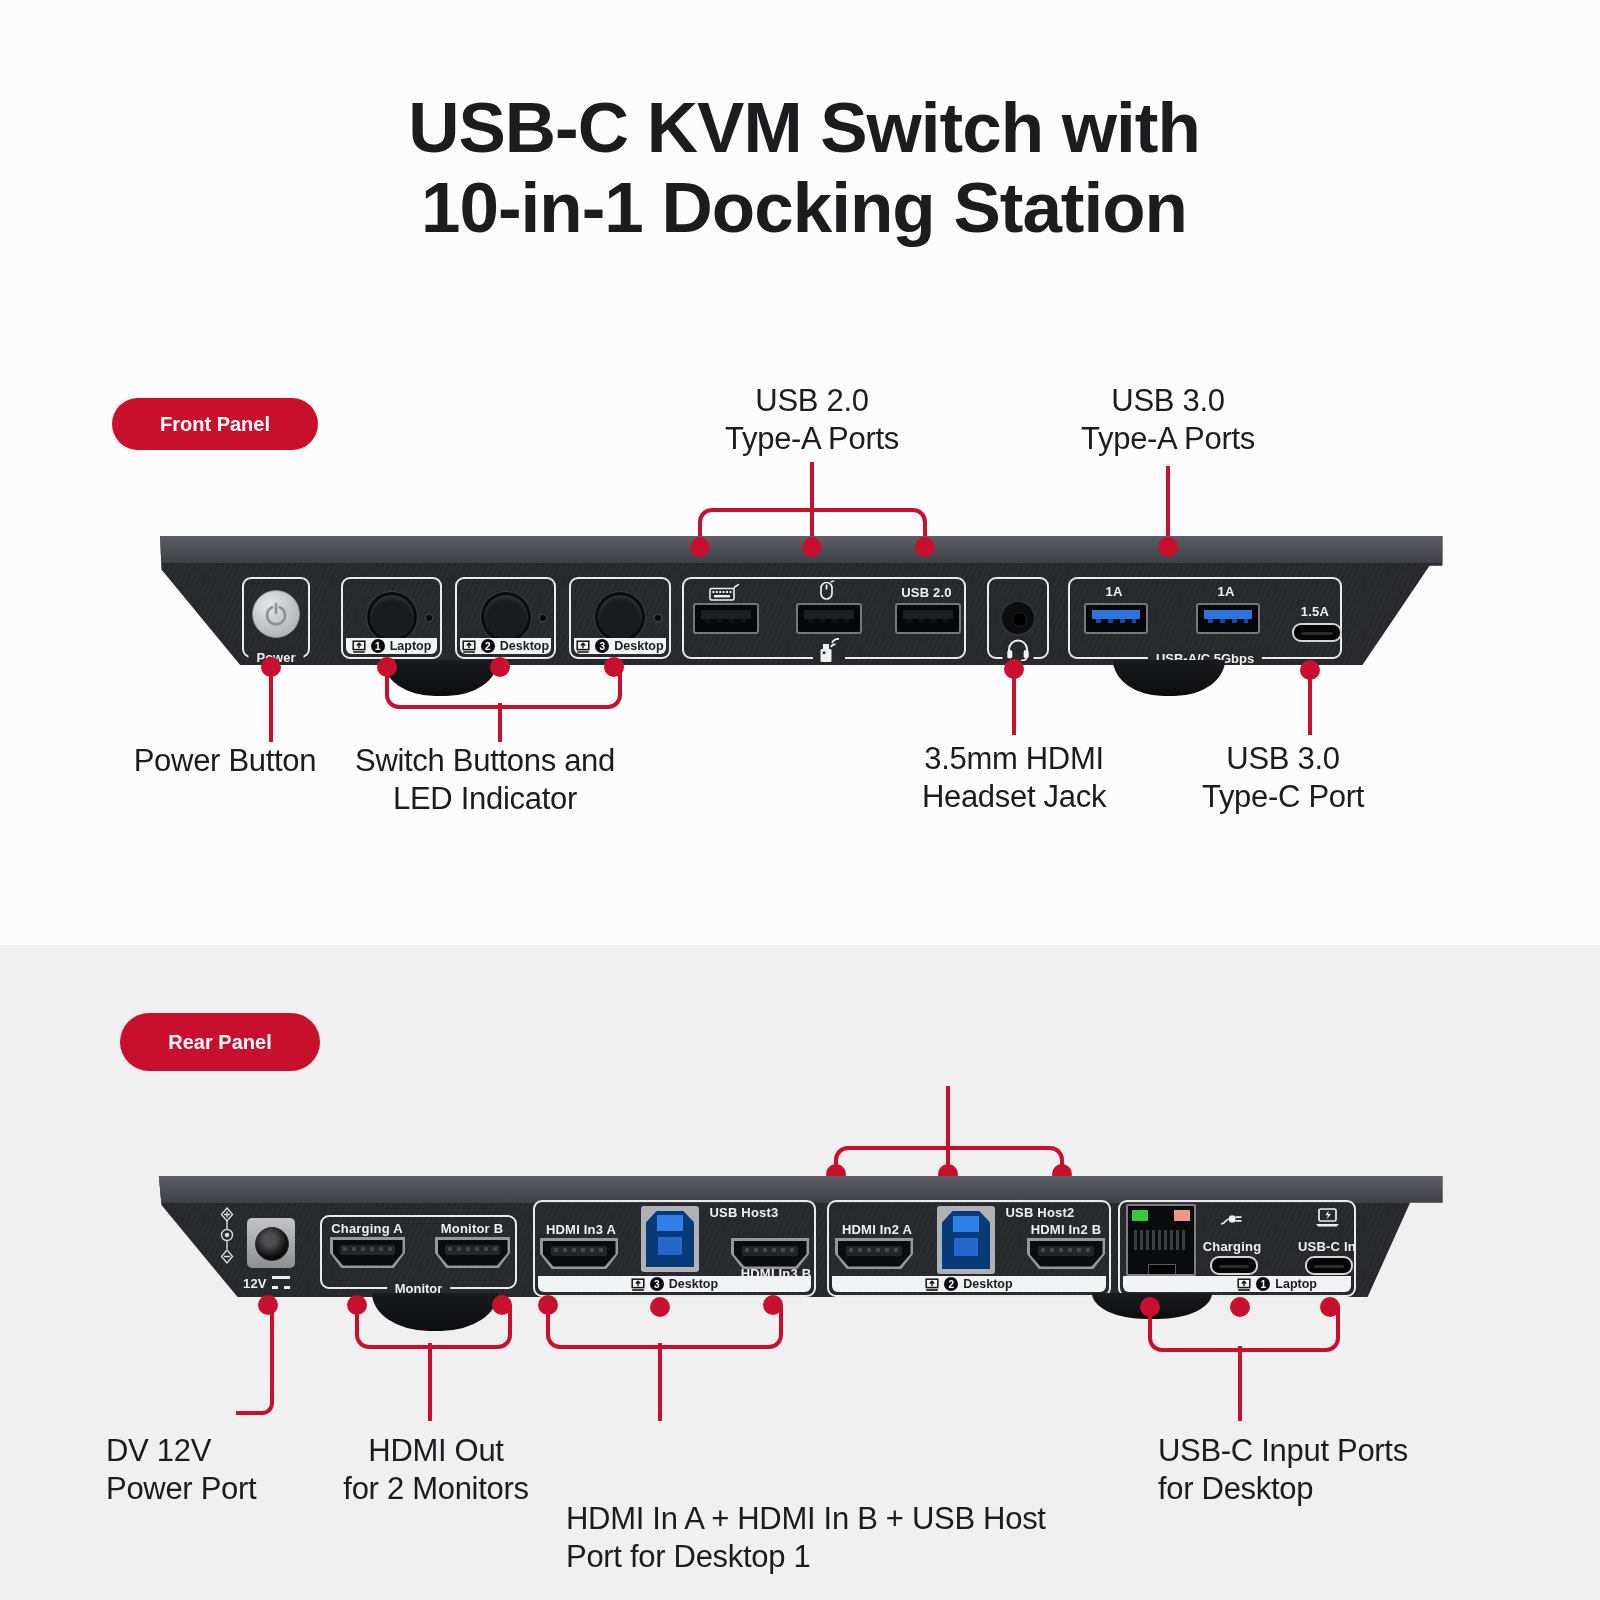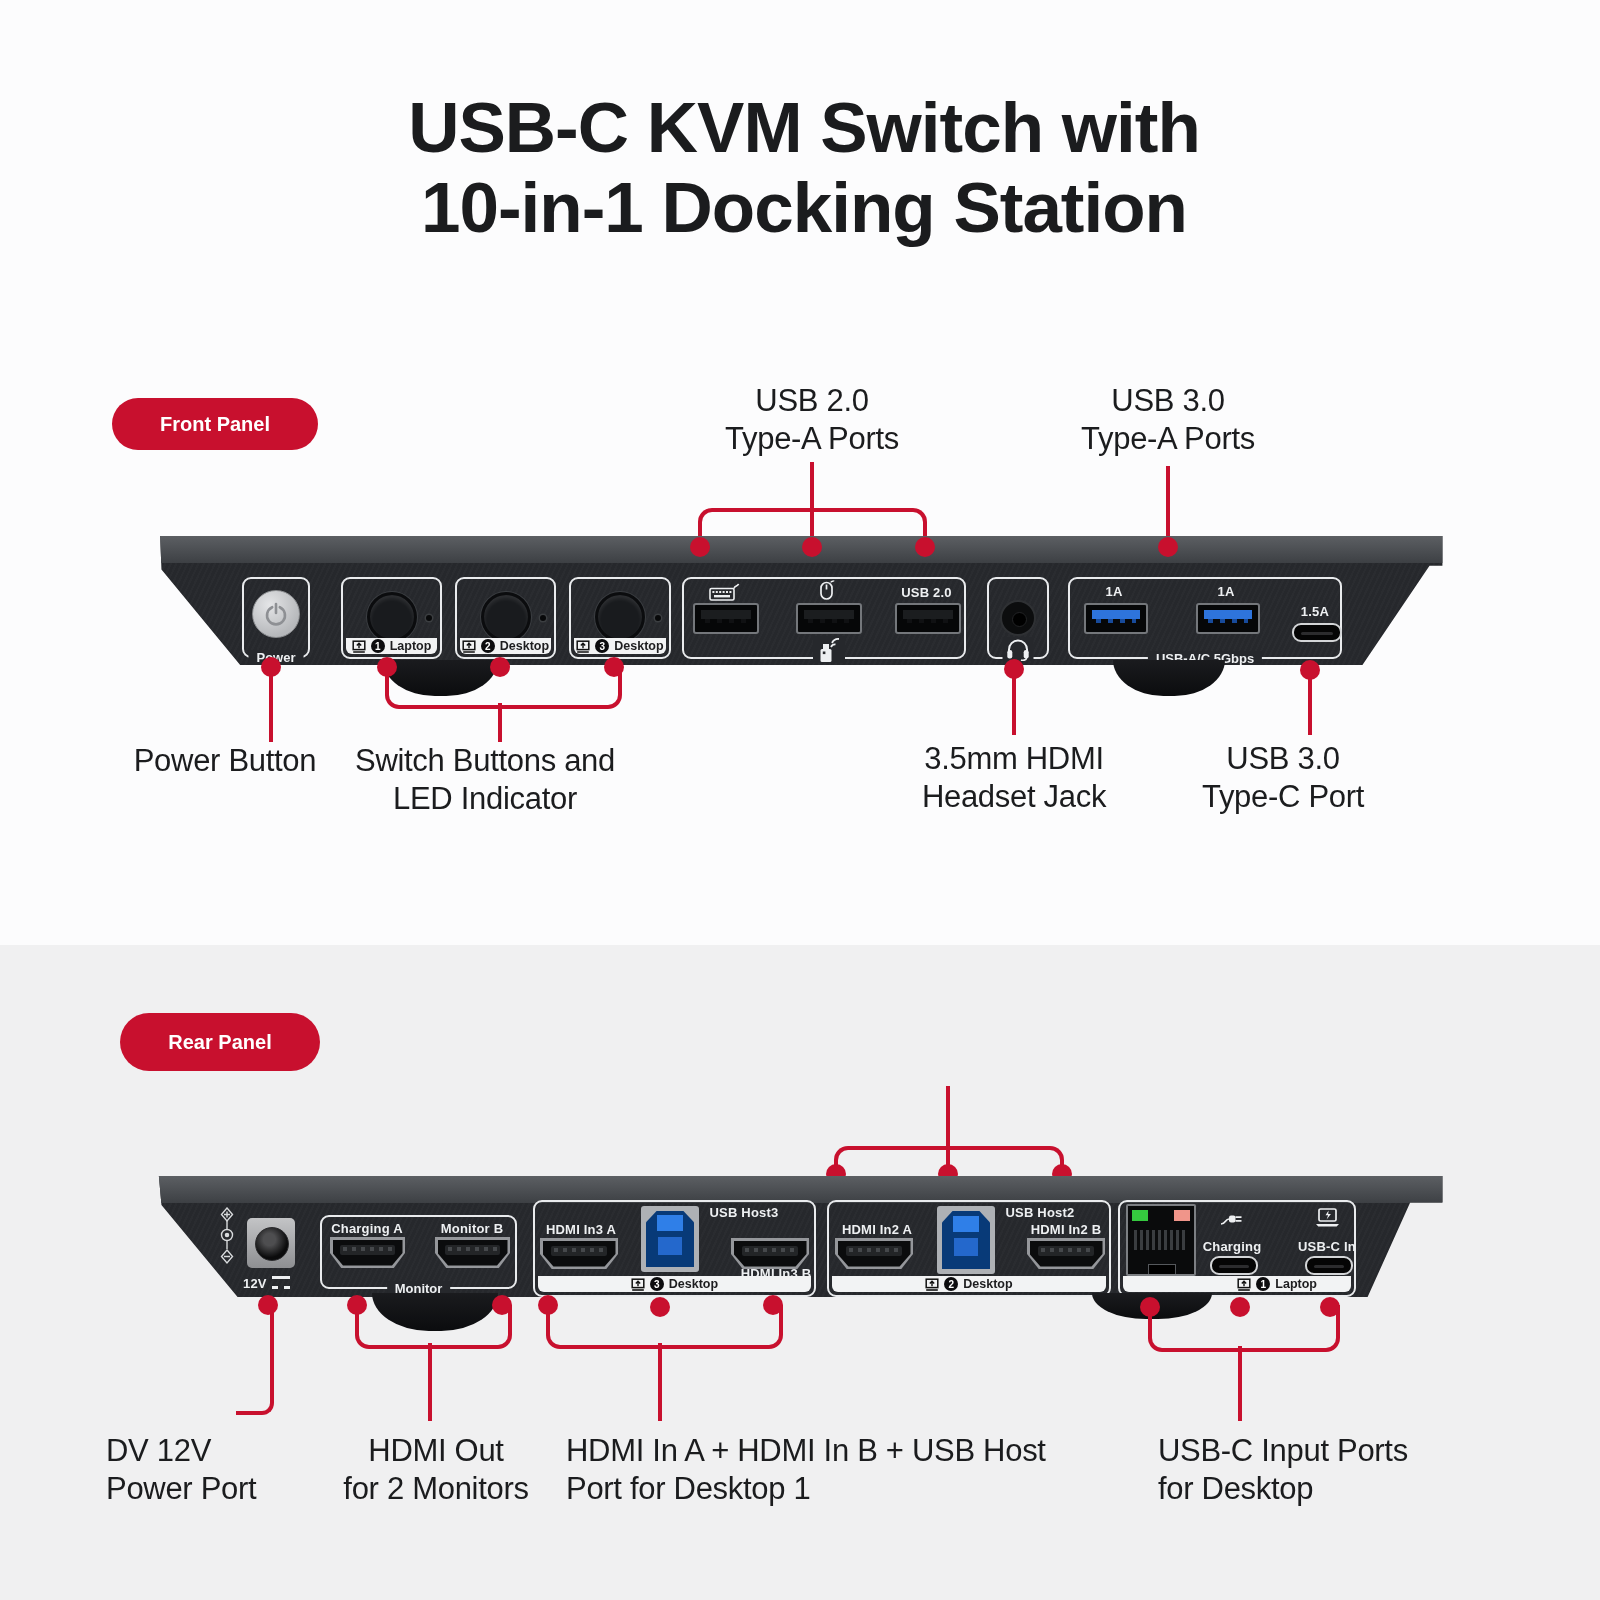--- a/index.html
+++ b/index.html
@@ -420,21 +420,21 @@
   <div class="dot" style="left:1320px;top:1297px;"></div>
 
   <div class="callout" style="left:106px;top:1432px;width:250px;">
     <div>DV 12V</div>
     <div>Power Port</div>
   </div>
   <div class="callout center" style="left:286px;top:1432px;width:300px;">
     <div>HDMI Out</div>
     <div>for 2 Monitors</div>
   </div>
-  <div class="callout" style="left:566px;top:1432px;width:540px;">
+  <div class="callout" style="left:566px;top:1500px;width:540px;">
     <div>HDMI In A + HDMI In B + USB Host</div>
     <div>Port for Desktop 1</div>
   </div>
   <div class="callout" style="left:1158px;top:1432px;width:330px;">
     <div>USB-C Input Ports</div>
     <div>for Desktop</div>
   </div>
 </div>
 
 </body></html>

